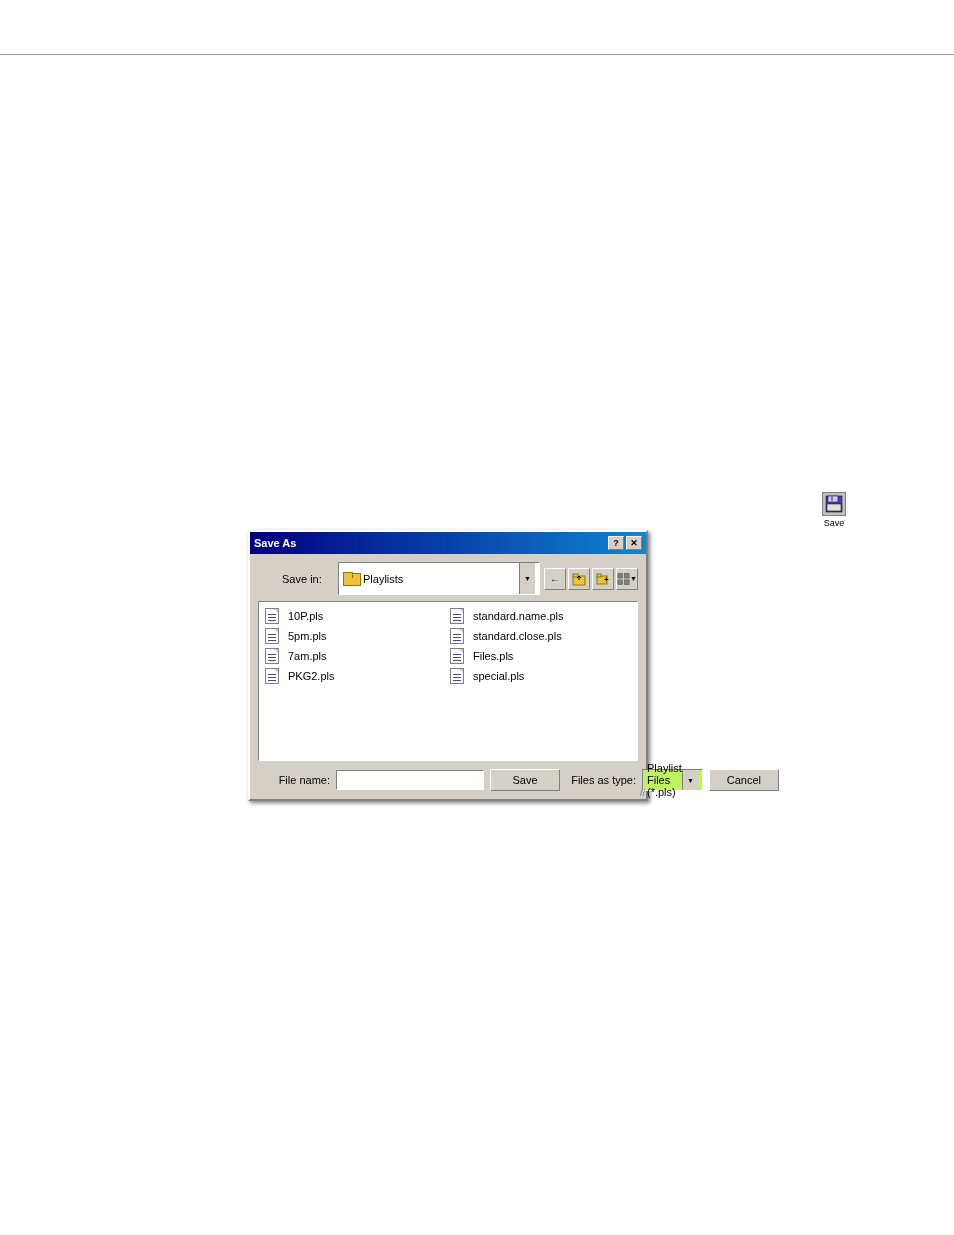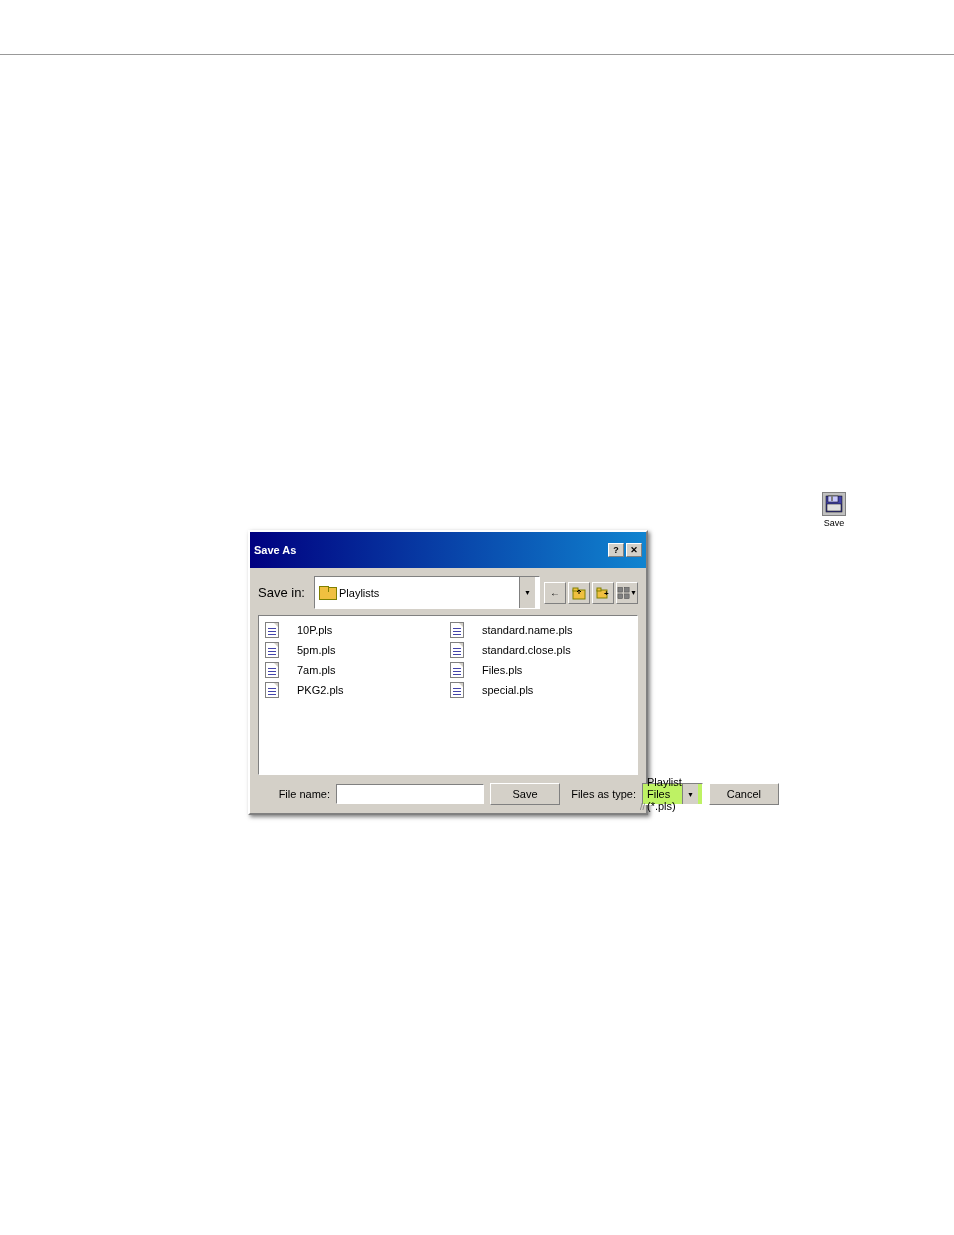--- a/index.html
+++ b/index.html
@@ -72,21 +72,21 @@
       border-color: #ffffff #808080 #808080 #ffffff;
       box-shadow: 2px 2px 4px rgba(0,0,0,0.5);
     }
 
     .dialog-titlebar {
       background: linear-gradient(to right, #000080, #1084d0);
       padding: 3px 4px;
       display: flex;
       align-items: center;
       justify-content: space-between;
-      height: 36px;
+      height: 22px;
     }
 
     .dialog-title-text {
       color: #ffffff;
       font-weight: bold;
       font-size: 11px;
     }
 
     .dialog-title-buttons {
       display: flex;
@@ -114,23 +114,24 @@
 
     
     .save-in-row {
       display: flex;
       align-items: center;
       gap: 4px;
       margin-bottom: 6px;
     }
 
     .save-in-label {
-      font-size: 13px;
+      font-size: 11px;
       white-space: nowrap;
       width: 52px;
+      margin-left: 24px;
     }
 
     .save-in-combo {
       flex: 1;
       height: 33px;
       background: #ffffff;
       border: 1px solid;
       border-color: #808080 #ffffff #ffffff #808080;
       display: flex;
       align-items: center;
@@ -214,21 +215,21 @@
       flex-wrap: wrap;
       align-content: flex-start;
       gap: 0;
       margin-bottom: 8px;
       overflow: hidden;
     }
 
     .file-item {
       display: flex;
       align-items: center;
-      gap: 18px;
+      gap: 9px;
       width: 50%;
       height: 20px;
       padding: 1px 2px;
       cursor: pointer;
     }
 
     
     .pls-icon {
       width: 14px;
       height: 16px;

